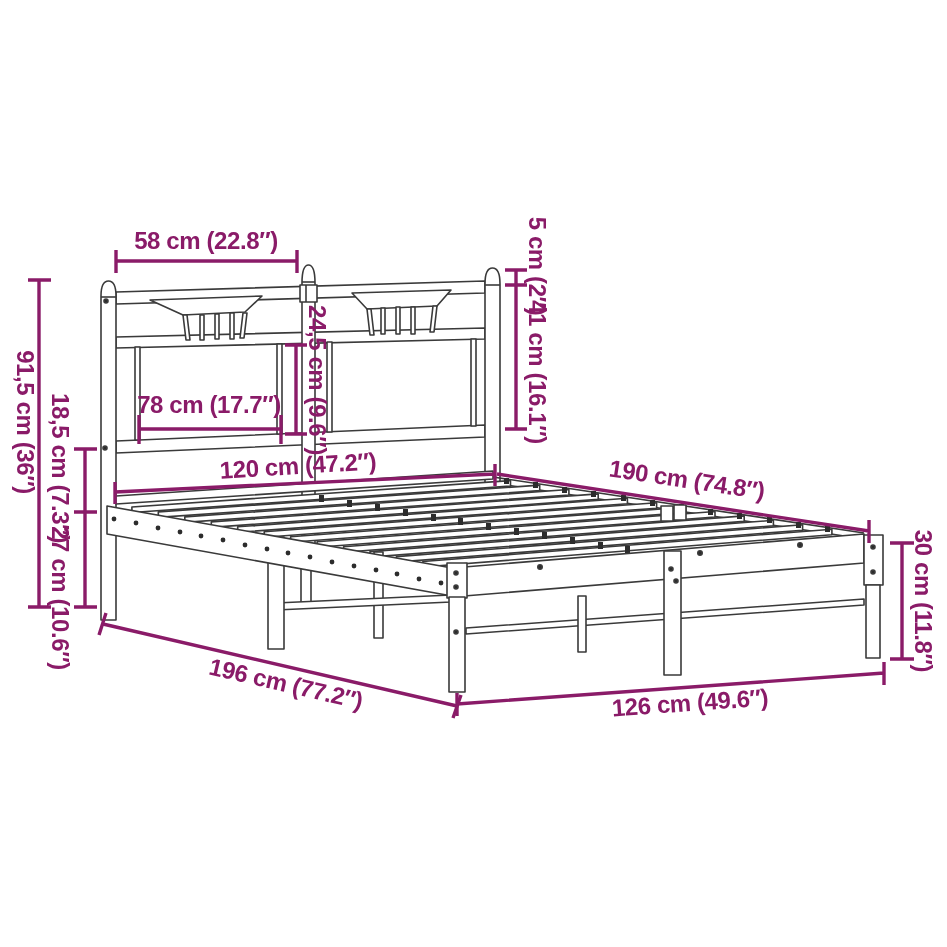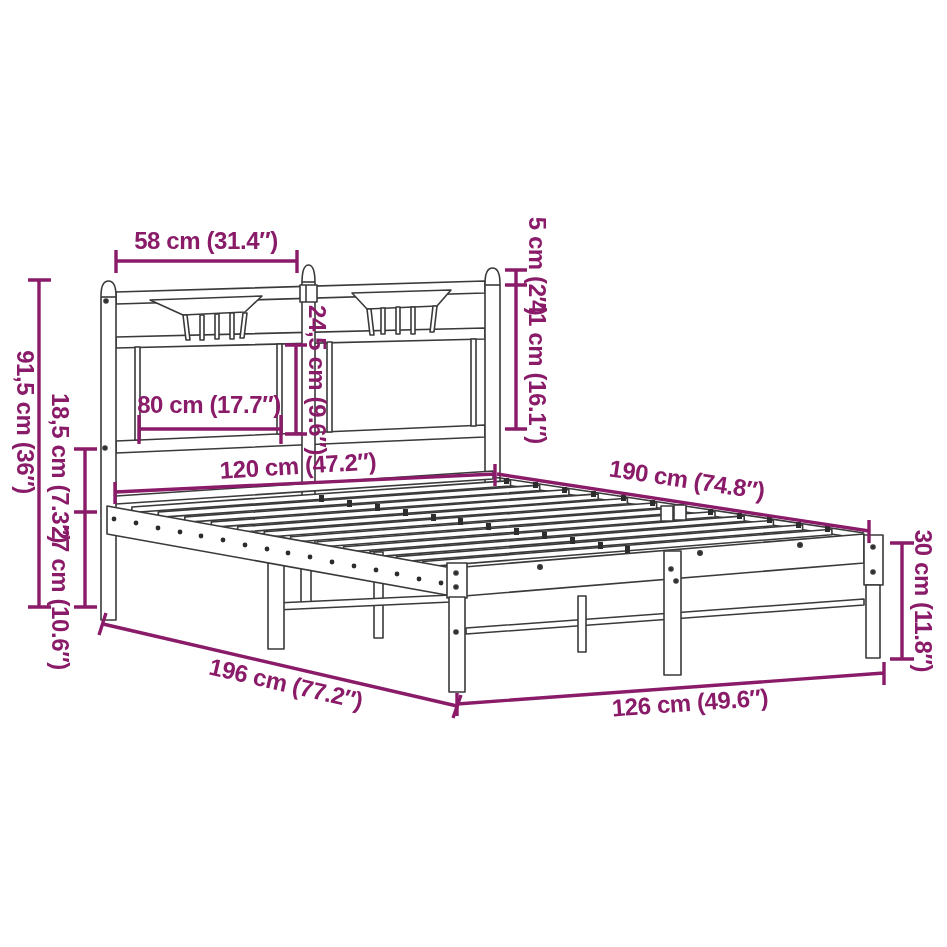--- a/index.html
+++ b/index.html
@@ -184,25 +184,25 @@
       <path d="M497,474 L869,531 M869,520 V543"></path>
 
       <path d="M902,543 V659 M890,543 H914 M890,659 H914"></path>
 
       <path d="M103,624 L457,706 M106,613 L99,635 M461,695 L453,718"></path>
 
       <path d="M457,704 L884,673 M457,693 V716 M884,662 V685"></path>
     </g>
   </svg>
 
-  <div class="dim" style="left:206px;top:241px">58 cm (31.4″)</div>
+  <div class="dim" style="left:206px;top:241px">58 cm (22.8″)</div>
   <div class="dim" style="left:537px;top:266px;--r:90deg">5 cm (2″)</div>
   <div class="dim" style="left:537px;top:372px;--r:90deg">41 cm (16.1″)</div>
   <div class="dim" style="left:317px;top:380px;--r:90deg">24,5 cm (9.6″)</div>
-  <div class="dim" style="left:209px;top:405px">80 cm (17.7″)</div>
+  <div class="dim" style="left:209px;top:405px">78 cm (17.7″)</div>
   <div class="dim" style="left:25px;top:422px;--r:90deg">91,5 cm (36″)</div>
   <div class="dim" style="left:60px;top:468px;--r:90deg">18,5 cm (7.3″)</div>
   <div class="dim" style="left:60px;top:598px;--r:90deg">27 cm (10.6″)</div>
   <div class="dim" style="left:298px;top:466px;--r:-3.5deg">120 cm (47.2″)</div>
   <div class="dim" style="left:687px;top:480px;--r:8.5deg">190 cm (74.8″)</div>
   <div class="dim" style="left:923px;top:601px;--r:90deg">30 cm (11.8″)</div>
   <div class="dim" style="left:286px;top:684px;--r:13deg">196 cm (77.2″)</div>
   <div class="dim" style="left:690px;top:703px;--r:-4deg">126 cm (49.6″)</div>
 
 </div>

